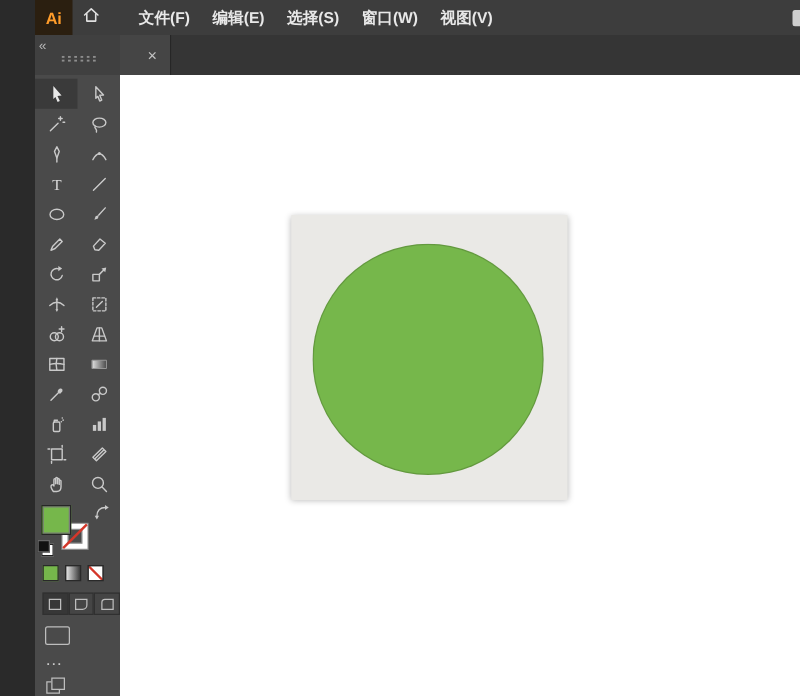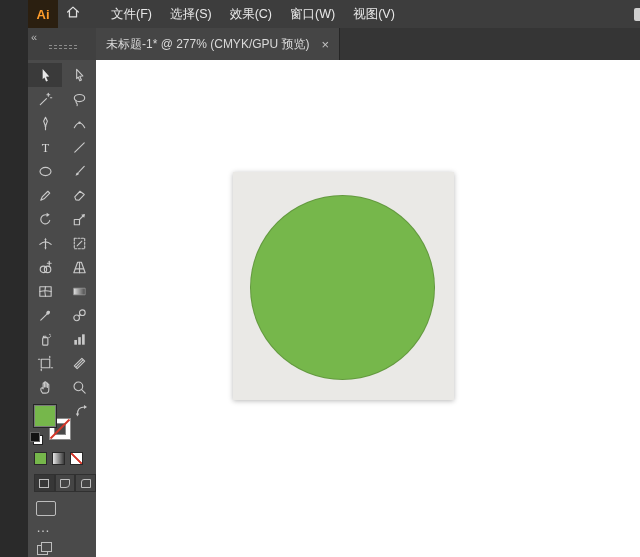--- a/index.html
+++ b/index.html
@@ -3,21 +3,21 @@
 <meta charset="utf-8">
 <style>
   html,body{margin:0;padding:0;background:#2a2a2a;}
   body{font-family:"Liberation Sans","DejaVu Sans",sans-serif;-webkit-font-smoothing:antialiased;}
   .app{position:relative;width:640px;height:557px;background:#ffffff;overflow:hidden;margin-left:28px;}
 
   
   .menubar{position:absolute;top:0;left:0;right:0;height:28px;background:#3d3d3d;display:flex;align-items:center;color:#e4e4e4;z-index:30;}
   .logo{width:30px;height:28px;display:flex;align-items:center;justify-content:center;font-weight:bold;font-size:13px;color:#ff9c2a;background:#2b1f10;}
   .home-btn{width:30px;height:28px;display:flex;align-items:center;justify-content:center;cursor:pointer;}
-  .menus{display:flex;align-items:flex-start;margin-left:14px;height:100%;}
+  .menus{display:flex;align-items:flex-start;margin-left:14px;height:100%;font-weight:bold;}
   .menu-item{padding:0 9px;font-size:12.5px;line-height:28px;cursor:pointer;white-space:nowrap;color:#e8e8e8;}
   .ws-switcher{margin-left:auto;margin-right:14px;display:flex;gap:2px;align-items:center;cursor:pointer;}
   .ws-a{width:9px;height:13px;background:#cfcfcf;border-radius:2px;}
   .ws-b{width:9px;height:13px;background:#5a5a5a;border:1px solid #9a9a9a;border-radius:2px;box-sizing:border-box;}
 
   
   .tabbar{position:absolute;top:28px;left:68px;right:0;height:32px;background:#353535;display:flex;align-items:stretch;z-index:20;}
   .doc-tab{display:flex;align-items:center;background:#454545;border-right:1px solid #262626;padding:0 10px;cursor:pointer;max-width:300px;}
   .doc-tab .title{font-size:12px;color:#d9d9d9;white-space:nowrap;}
   .doc-tab .close{margin-left:12px;font-size:13px;color:#c3c3c3;cursor:pointer;line-height:1;}
@@ -78,34 +78,33 @@
     <div class="home-btn">
       <span class="icon">
         <svg width="16" height="16" viewBox="0 0 18 18" fill="none" stroke="#e0e0e0" stroke-width="1.4" stroke-linecap="round" stroke-linejoin="round">
             <path d="M3 9 L9 3.5 L15 9"></path>
             <path d="M5 8 L5 14.5 L13 14.5 L13 8"></path>
           </svg>
       </span>
     </div>
     <nav class="menus" id="menus">
         <div class="menu-item">文件(F)</div>
+        <div class="menu-item">编辑(E)</div>
         <div class="menu-item">选择(S)</div>
-        <div class="menu-item">效果(C)</div>
         <div class="menu-item">窗口(W)</div>
         <div class="menu-item">视图(V)</div>
       </nav>
     <div class="ws-switcher">
       <span class="ws-a"></span>
       <span class="ws-b"></span>
     </div>
   </header>
 
   <div class="tabbar">
     <div class="doc-tab">
-      <span class="title">未标题-1* @ 277% (CMYK/GPU 预览)</span>
       <span class="close">×</span>
     </div>
   </div>
 
   <aside class="dock">
     <div class="dock-head">
       <span class="collapse">«</span>
       <span class="grip"></span>
     </div>
 

